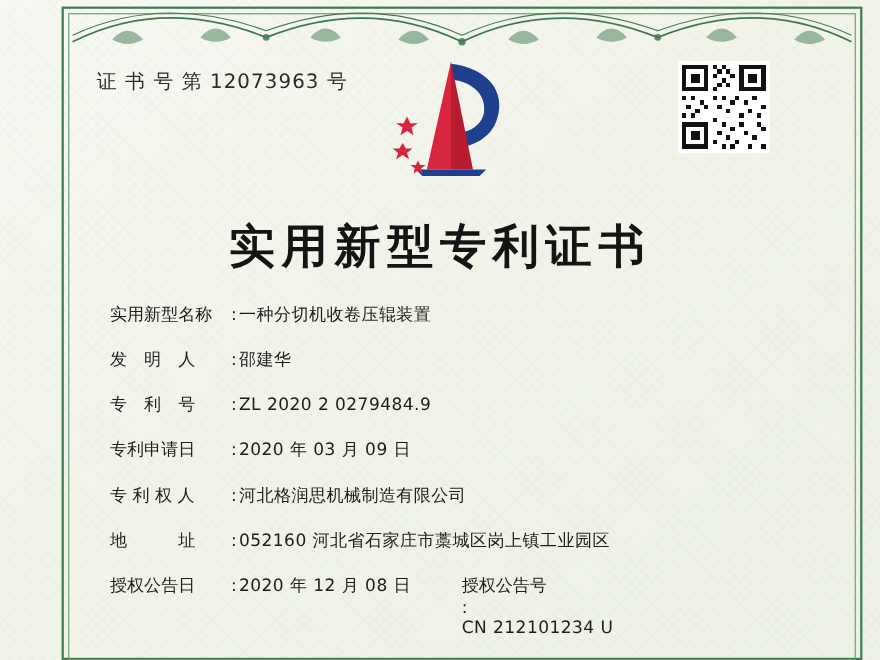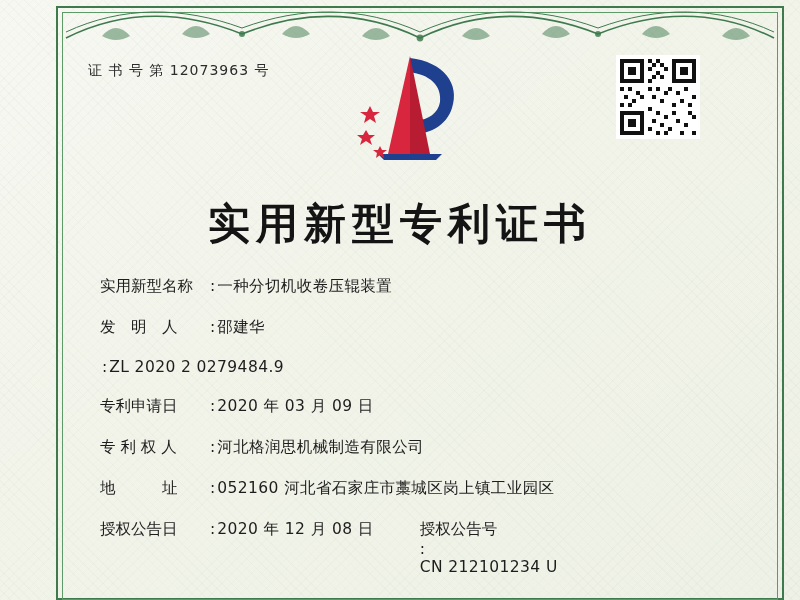--- a/index.html
+++ b/index.html
@@ -56,21 +56,21 @@
     width: 716px;
     height: 34px;
     overflow: hidden;
   }
   .ornament svg { display: block; }
 
   .cert-no {
     position: absolute;
     left: 88px;
     top: 62px;
-    font-size: 14px;
+    font-size: 18px;
     letter-spacing: 1px;
     color: #2b2b2b;
     white-space: nowrap;
   }
   .logo {
     position: absolute;
     left: 348px;
     top: 50px;
     width: 118px;
     height: 112px;
@@ -256,20 +256,21 @@
       <span class="field-value">一种分切机收卷压辊装置</span>
     </div>
 
     <div class="field-row">
       <span class="field-label">发　明　人</span>
       <span class="colon">:</span>
       <span class="field-value">邵建华</span>
     </div>
 
     <div class="field-row">
+      <span class="field-label">专　利　号</span>
       <span class="colon">:</span>
       <span class="field-value">ZL 2020 2 0279484.9</span>
     </div>
 
     <div class="field-row">
       <span class="field-label">专利申请日</span>
       <span class="colon">:</span>
       <span class="field-value">2020 年 03 月 09 日</span>
     </div>
 

